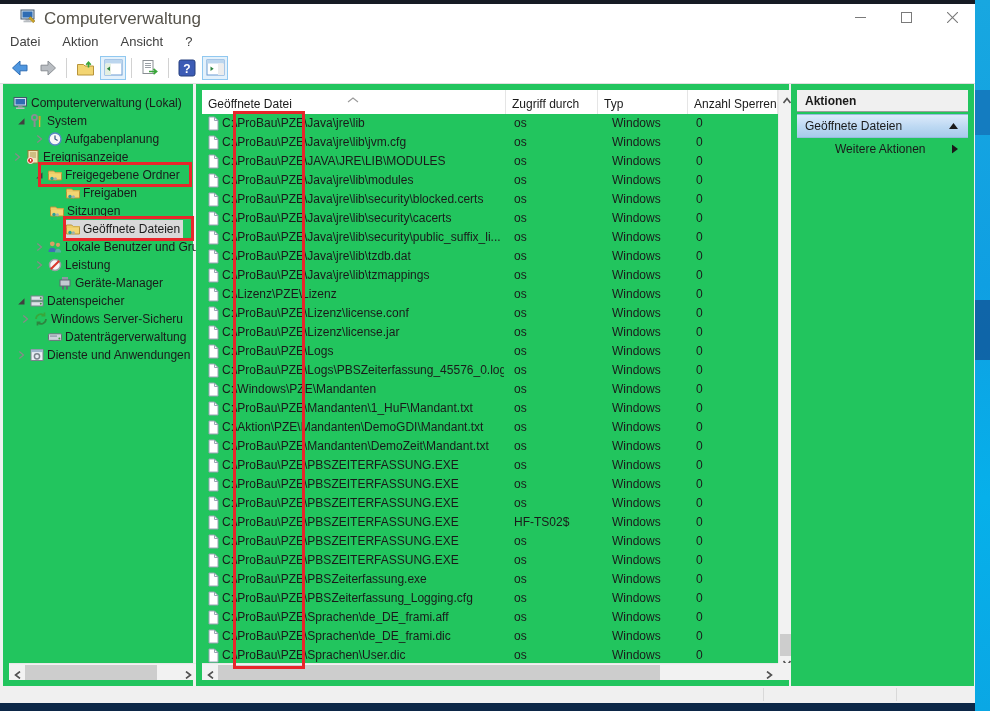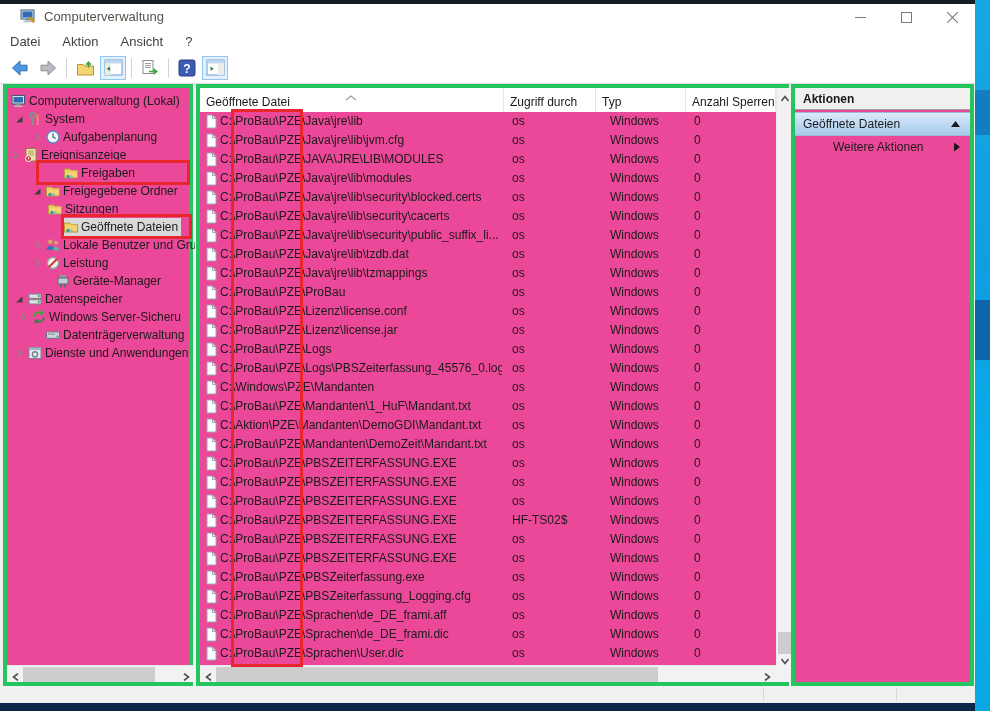--- a/index.html
+++ b/index.html
@@ -13,37 +13,37 @@
   .desktop-edge .band1 { position:absolute; top:90px; left:0; width:100%; height:45px; background:#1472b8; opacity:.8; }
   .desktop-edge .band2 { position:absolute; top:300px; left:0; width:100%; height:60px; background:#115a9e; opacity:.85; }
   .strip-top { position:absolute; left:0; top:0; width:975px; height:4px; background:#161b24; }
   .strip-bottom { position:absolute; left:0; top:703px; width:975px; height:8px; background:#0c2747; }
 
   .window { position:absolute; left:0; top:4px; width:975px; height:699px; background:#fff; }
 
   
   .titlebar { position:absolute; left:0; top:0; width:100%; height:26px; background:#fff; }
   .titlebar .app-icon { position:absolute; left:20px; top:4px; }
-  .titlebar .title { position:absolute; left:44px; top:5px; font-size:13px; color:#55524a; }
+  .titlebar .title { position:absolute; left:44px; top:5px; font-size:17px; color:#55524a; }
   .win-controls { position:absolute; right:0; top:0; height:26px; display:flex; }
   .win-btn { width:46px; height:26px; display:flex; align-items:center; justify-content:center; }
 
   
   .menubar { position:absolute; left:0; top:26px; width:100%; height:22px; background:#fff; display:flex; align-items:center; padding-left:10px; }
   .menu-item { font-size:13px; color:#404040; margin-right:22px; }
 
   
   .toolbar { position:absolute; left:0; top:48px; width:100%; height:32px; background:#fff; border-bottom:1px solid #e0e0e0; display:flex; align-items:center; padding-left:6px; }
   .tb-btn { width:26px; height:24px; display:flex; align-items:center; justify-content:center; margin:0 1px; border:1px solid transparent; }
   .tb-btn.hl { border:1px solid #90c8f0; background:#e4f1fb; }
   .tb-sep { width:1px; height:20px; background:#d2d2d2; margin:0 4px; }
 
   
   .main { position:absolute; left:0; top:80px; width:975px; height:602px; background:#f0f0f0; }
-  .panel { position:absolute; top:0; height:602px; background:#ec4899; border:4px solid #22c55e; }
+  .panel { position:absolute; top:0; height:602px; background:#22c55e; border:6px solid #22c55e; }
   .tree-panel { left:3px; width:190px; }
   .list-panel { left:196px; width:593px; }
   .actions-panel { left:791px; width:183px; }
 
   
   .tree-rows { position:absolute; left:0; top:4px; width:188px; height:578px; overflow:hidden; }
   .trow { height:18px; display:flex; align-items:center; white-space:nowrap; overflow:hidden; }
   .chev { width:16px; height:16px; flex:0 0 16px; display:flex; align-items:center; justify-content:center; }
   .tsel { display:flex; align-items:center; height:18px; padding-right:3px; }
   .trow.selected .tsel { background:#d9d9d9; }
@@ -253,50 +253,50 @@
                   <svg width="16" height="16">
                     <rect x="3" y="1.5" width="10" height="12.5" fill="#f0e3b2" stroke="#9a7d3a"></rect>
                     <path d="M5 4h6 M5 6h6 M5 8h6" stroke="#b09a55"></path>
                     <circle cx="5.5" cy="11.5" r="3" fill="#d9372b" stroke="#fff"></circle>
                     <rect x="5" y="10" width="1.1" height="2.3" fill="#fff"></rect>
                   </svg>
                 </span>
                 <span class="tlabel">Ereignisanzeige</span>
               </span>
             </div>
-            <div class="trow" style="padding-left: 40px;">
-              <span class="chev"></span>
+            <div class="trow" style="padding-left: 22px;">
+              <span class="chev">
+                <svg width="12" height="12">
+                  <path d="M9.5 3.2 v6.3 h-6.3z" fill="#404040"></path>
+                </svg>
+              </span>
               <span class="tsel">
                 <span class="ticon">
                   <svg width="16" height="16">
                     <path d="M1.5 4 h5.2 l1.5 1.6 h6.3 V13 H1.5z" fill="#f3d572" stroke="#b8943a"></path>
                     <path d="M1.5 6 h13" stroke="#e7c65e"></path>
                     <circle cx="5" cy="11.5" r="1.7" fill="#2aa198"></circle>
                     <circle cx="8.4" cy="11.8" r="1.5" fill="#9fb0ad"></circle>
                   </svg>
                 </span>
-                <span class="tlabel">Freigaben</span>
-              </span>
-            </div>
-            <div class="trow" style="padding-left: 22px;">
-              <span class="chev">
-                <svg width="12" height="12">
-                  <path d="M9.5 3.2 v6.3 h-6.3z" fill="#404040"></path>
-                </svg>
-              </span>
+                <span class="tlabel">Freigegebene Ordner</span>
+              </span>
+            </div>
+            <div class="trow" style="padding-left: 40px;">
+              <span class="chev"></span>
               <span class="tsel">
                 <span class="ticon">
                   <svg width="16" height="16">
                     <path d="M1.5 4 h5.2 l1.5 1.6 h6.3 V13 H1.5z" fill="#f3d572" stroke="#b8943a"></path>
                     <path d="M1.5 6 h13" stroke="#e7c65e"></path>
                     <circle cx="5" cy="11.5" r="1.7" fill="#2aa198"></circle>
                     <circle cx="8.4" cy="11.8" r="1.5" fill="#9fb0ad"></circle>
                   </svg>
                 </span>
-                <span class="tlabel">Freigegebene Ordner</span>
+                <span class="tlabel">Freigaben</span>
               </span>
             </div>
             <div class="trow" style="padding-left: 24px;">
               <span class="chev"></span>
               <span class="tsel">
                 <span class="ticon">
                   <svg width="16" height="16">
                     <path d="M1.5 4 h5.2 l1.5 1.6 h6.3 V13 H1.5z" fill="#f3d572" stroke="#b8943a"></path>
                     <path d="M1.5 6 h13" stroke="#e7c65e"></path>
                     <circle cx="5" cy="11.5" r="1.7" fill="#2aa198"></circle>
@@ -547,21 +547,21 @@
               <span class="lcell c-file">C:\ProBau\PZE\Java\jre\lib\tzmappings</span>
               <span class="lcell c-zug">os</span>
               <span class="lcell c-typ">Windows</span>
               <span class="lcell c-sper">0</span>
             </div>
             <div class="lrow">
               <span class="ficon"><svg width="13" height="15">
                   <path d="M2 1 h5.5 l3.5 3.5 V14 H2z" fill="#fff" stroke="#98a4b3"></path>
                   <path d="M7.5 1 v3.5 h3.5" fill="none" stroke="#98a4b3"></path>
                 </svg></span>
-              <span class="lcell c-file">C:\ProBau\PZE\ProBau</span>
+              <span class="lcell c-file">C:\Lizenz\PZE\Lizenz</span>
               <span class="lcell c-zug">os</span>
               <span class="lcell c-typ">Windows</span>
               <span class="lcell c-sper">0</span>
             </div>
             <div class="lrow">
               <span class="ficon"><svg width="13" height="15">
                   <path d="M2 1 h5.5 l3.5 3.5 V14 H2z" fill="#fff" stroke="#98a4b3"></path>
                   <path d="M7.5 1 v3.5 h3.5" fill="none" stroke="#98a4b3"></path>
                 </svg></span>
               <span class="lcell c-file">C:\ProBau\PZE\Lizenz\license.conf</span>

